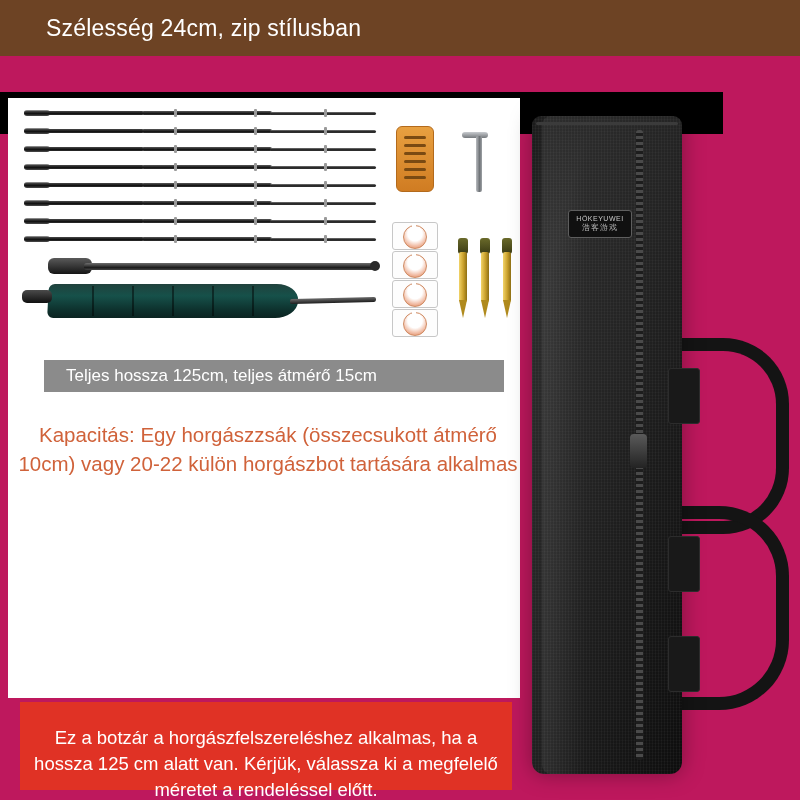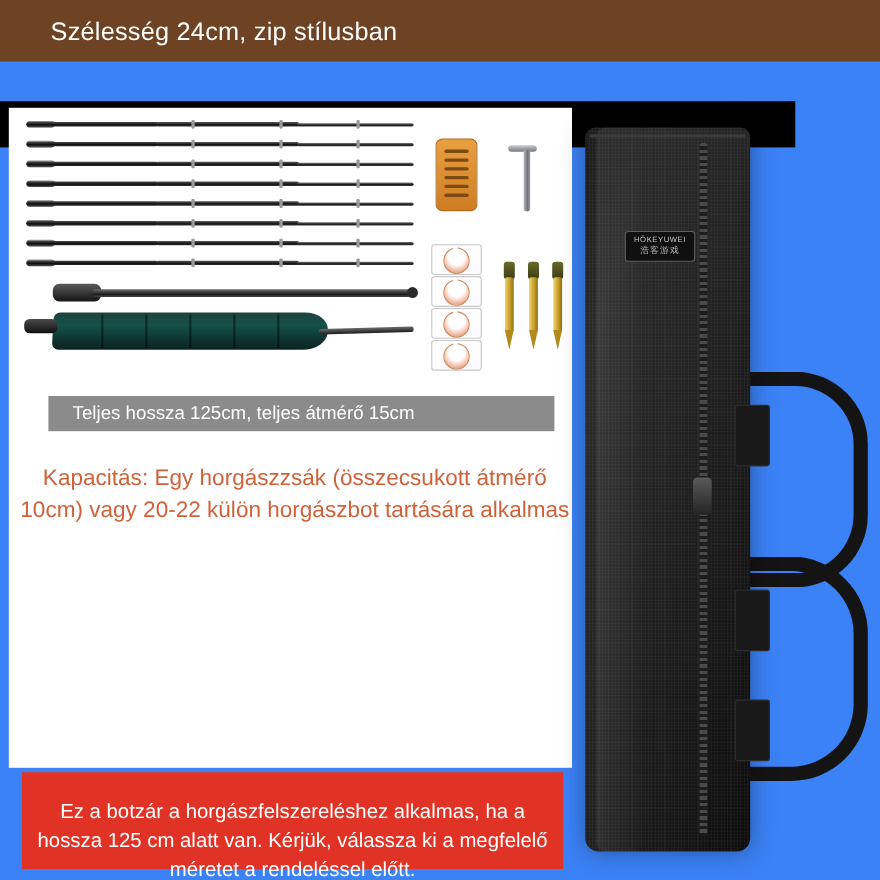--- a/index.html
+++ b/index.html
@@ -7,21 +7,21 @@
     padding: 0;
     background: #ffffff;
   }
   body {
     font-family: "Liberation Sans", sans-serif;
   }
   .page {
     position: relative;
     width: 800px;
     height: 800px;
-    background: #3b82f6;
+    background: #be185d;
     overflow: hidden;
   }
 
   
   .banner-brown {
     position: absolute;
     left: 0; top: 0;
     width: 800px; height: 56px;
     background: #6d4324;
     display: flex;

